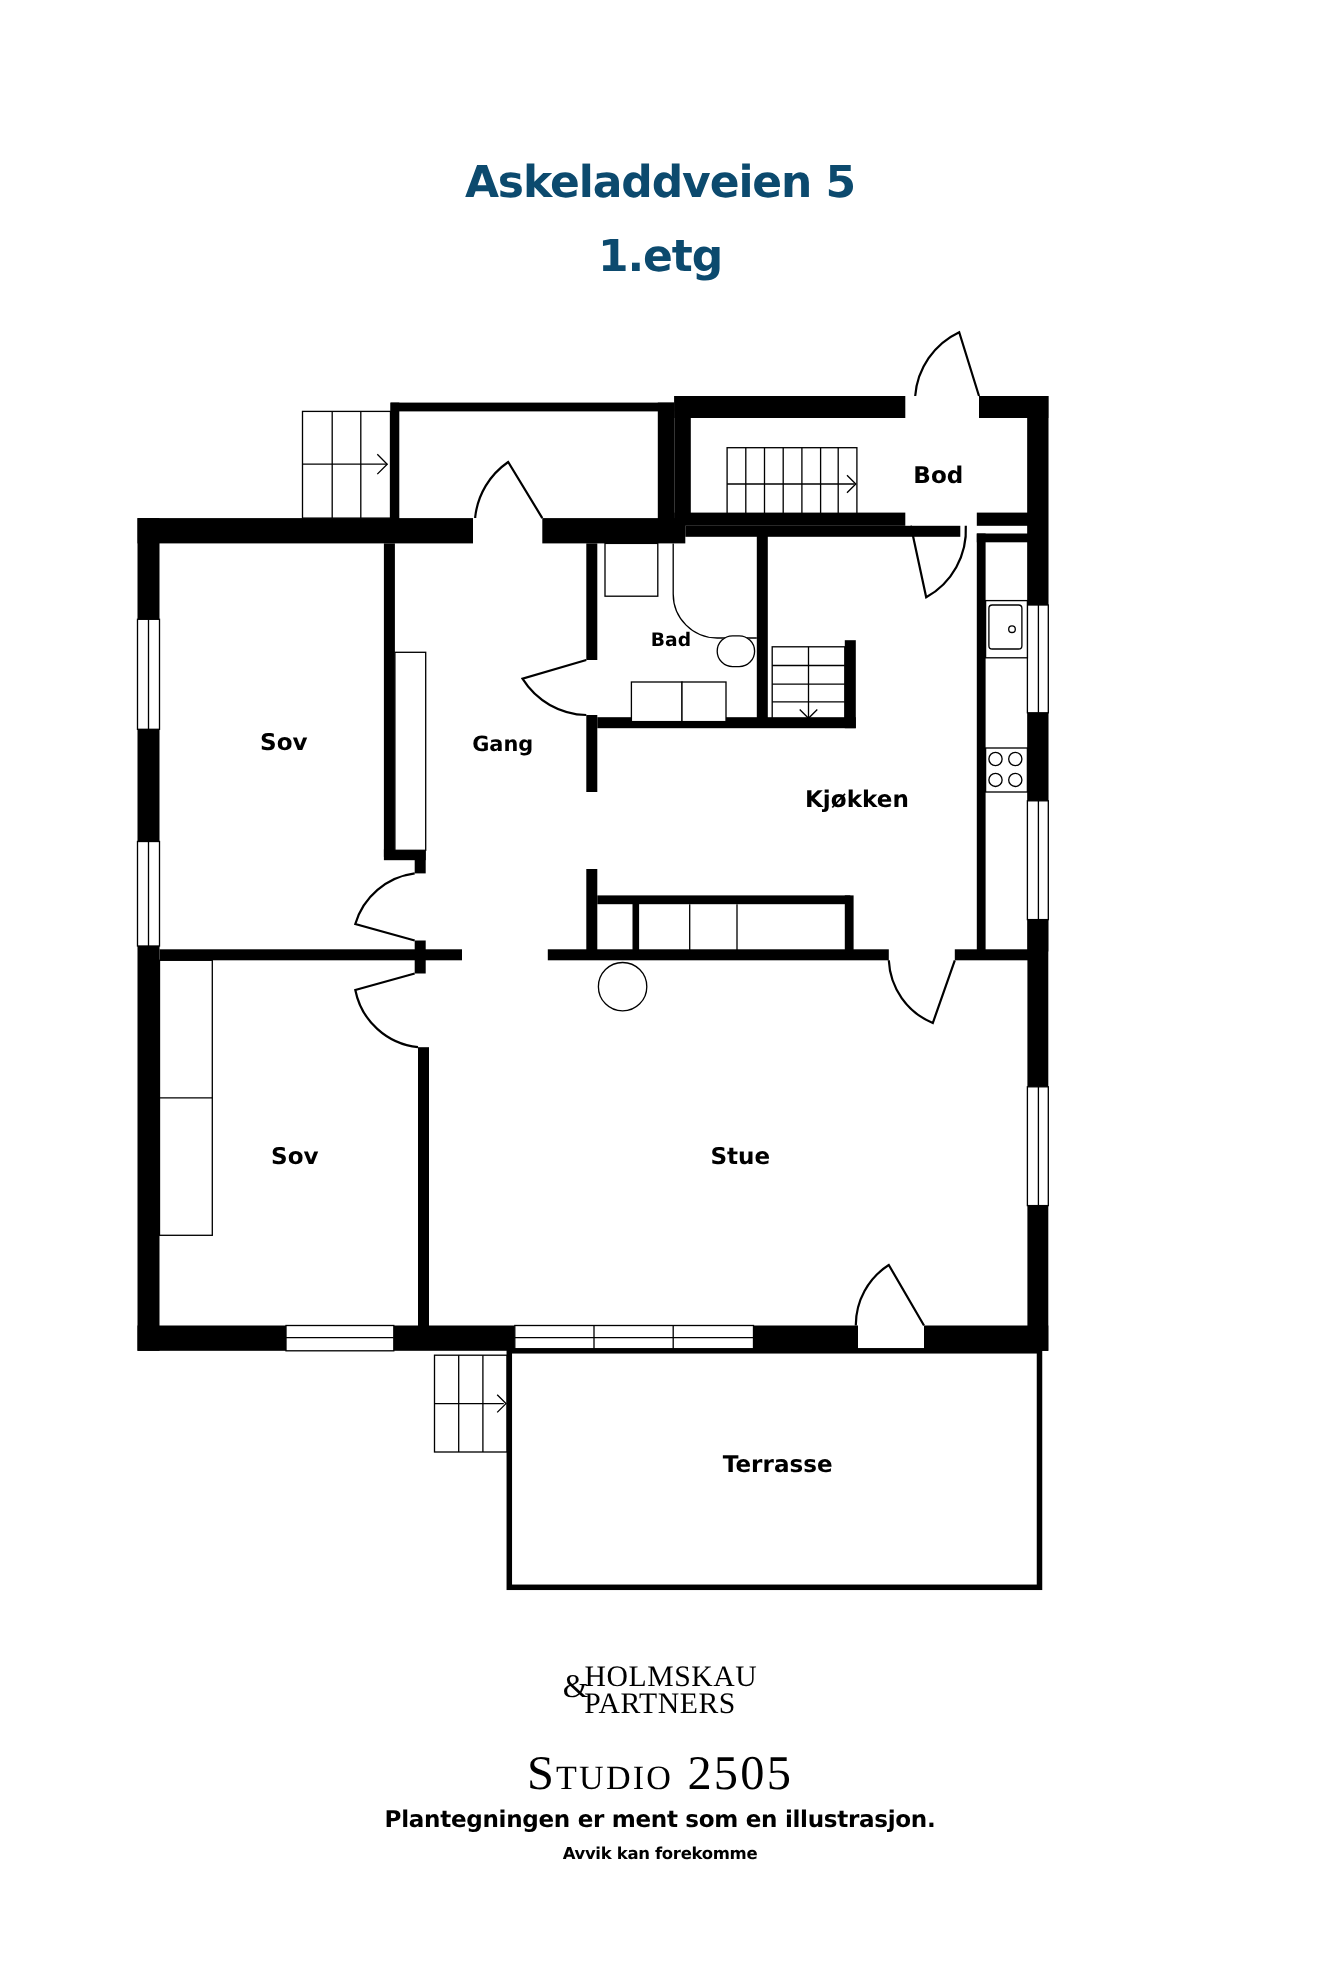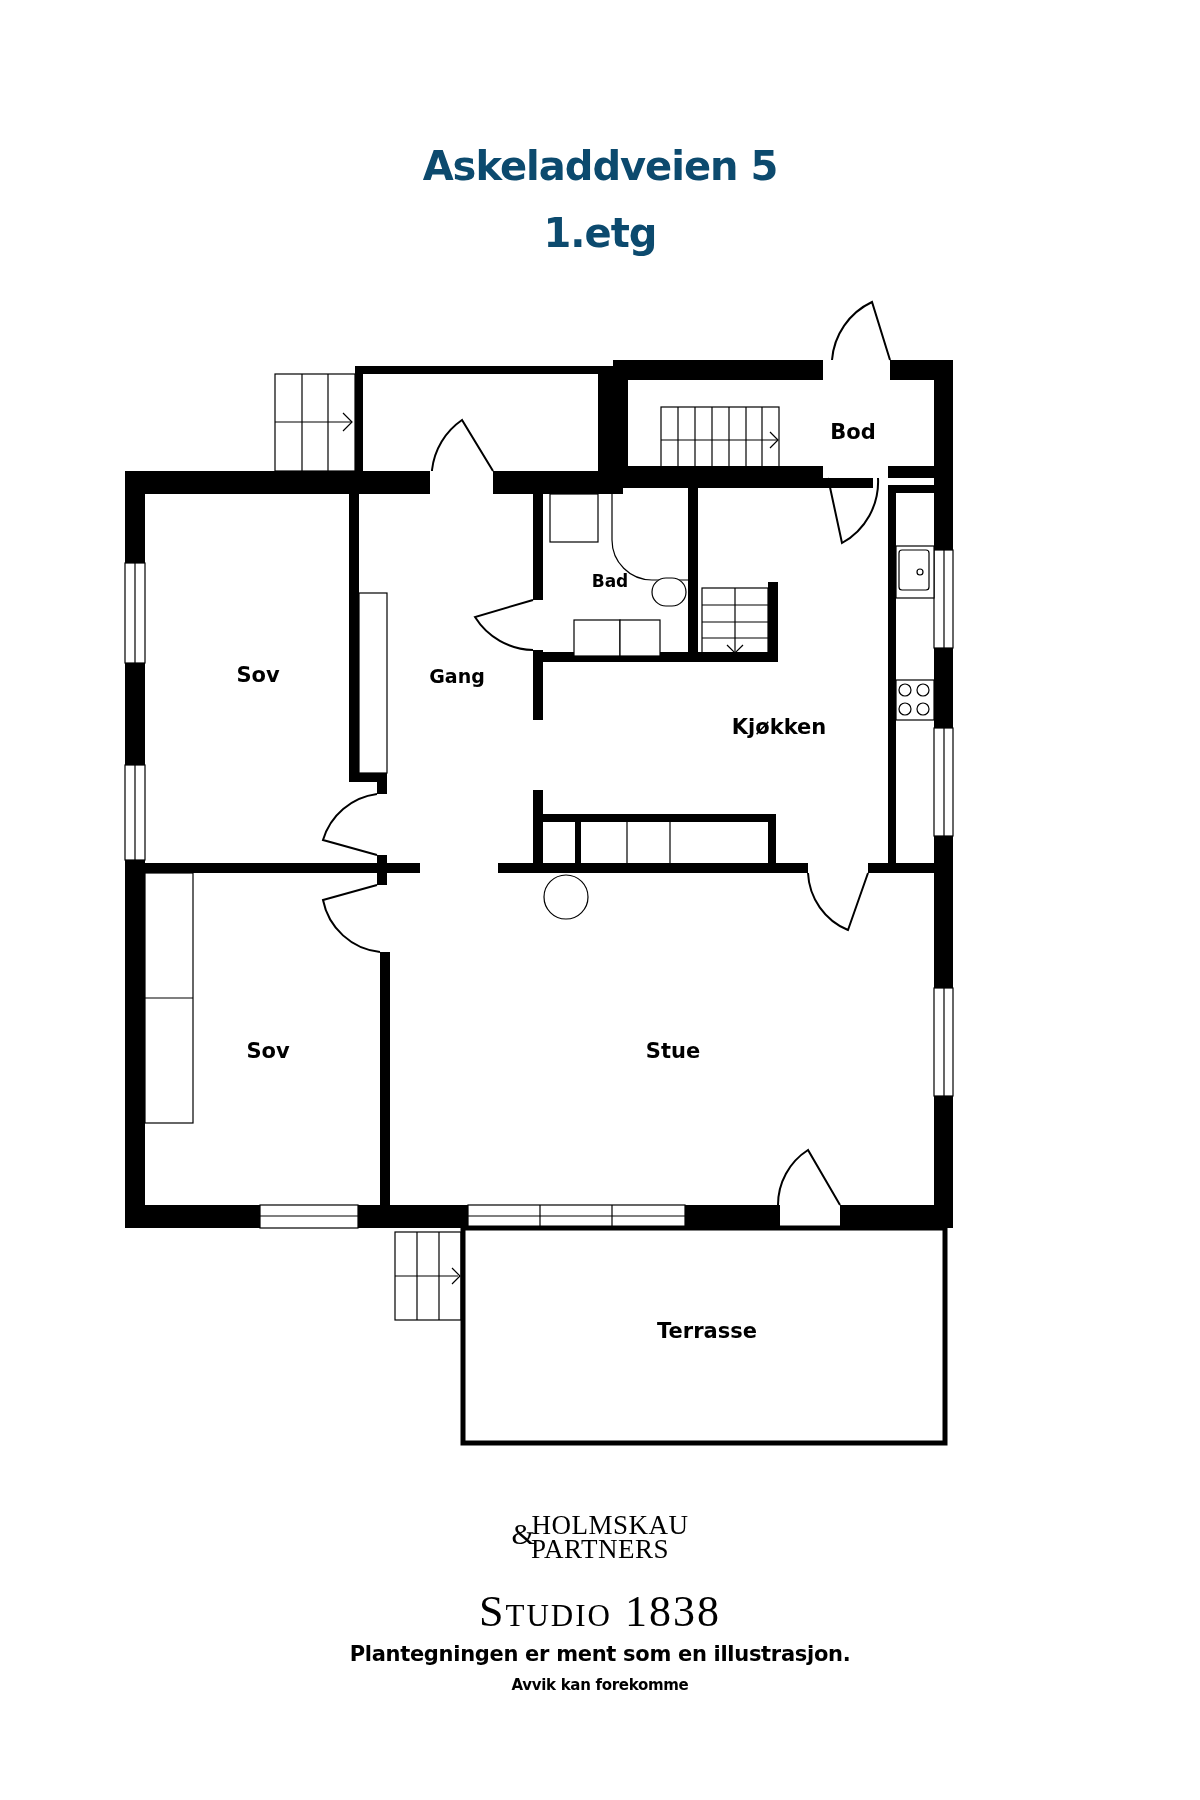--- a/index.html
+++ b/index.html
@@ -167,15 +167,15 @@
   <text class="room-label" x="779" y="734" font-size="21">Kjøkken</text>
   <text class="room-label" x="268" y="1058" font-size="21">Sov</text>
   <text class="room-label" x="673" y="1058" font-size="21">Stue</text>
   <text class="room-label" x="707" y="1338" font-size="21">Terrasse</text>
 </svg>
 
 <div class="footer brand1">
   <span class="amp">&amp;</span><span>HOLMSKAU</span><br>
   <span>PARTNERS</span>
 </div>
-<div class="footer brand2">Studio 1838</div>
+<div class="footer brand2">Studio 2505</div>
 <div class="footer disc1">Plantegningen er ment som en illustrasjon.</div>
 <div class="footer disc2">Avvik kan forekomme</div>
 
 </body></html>

